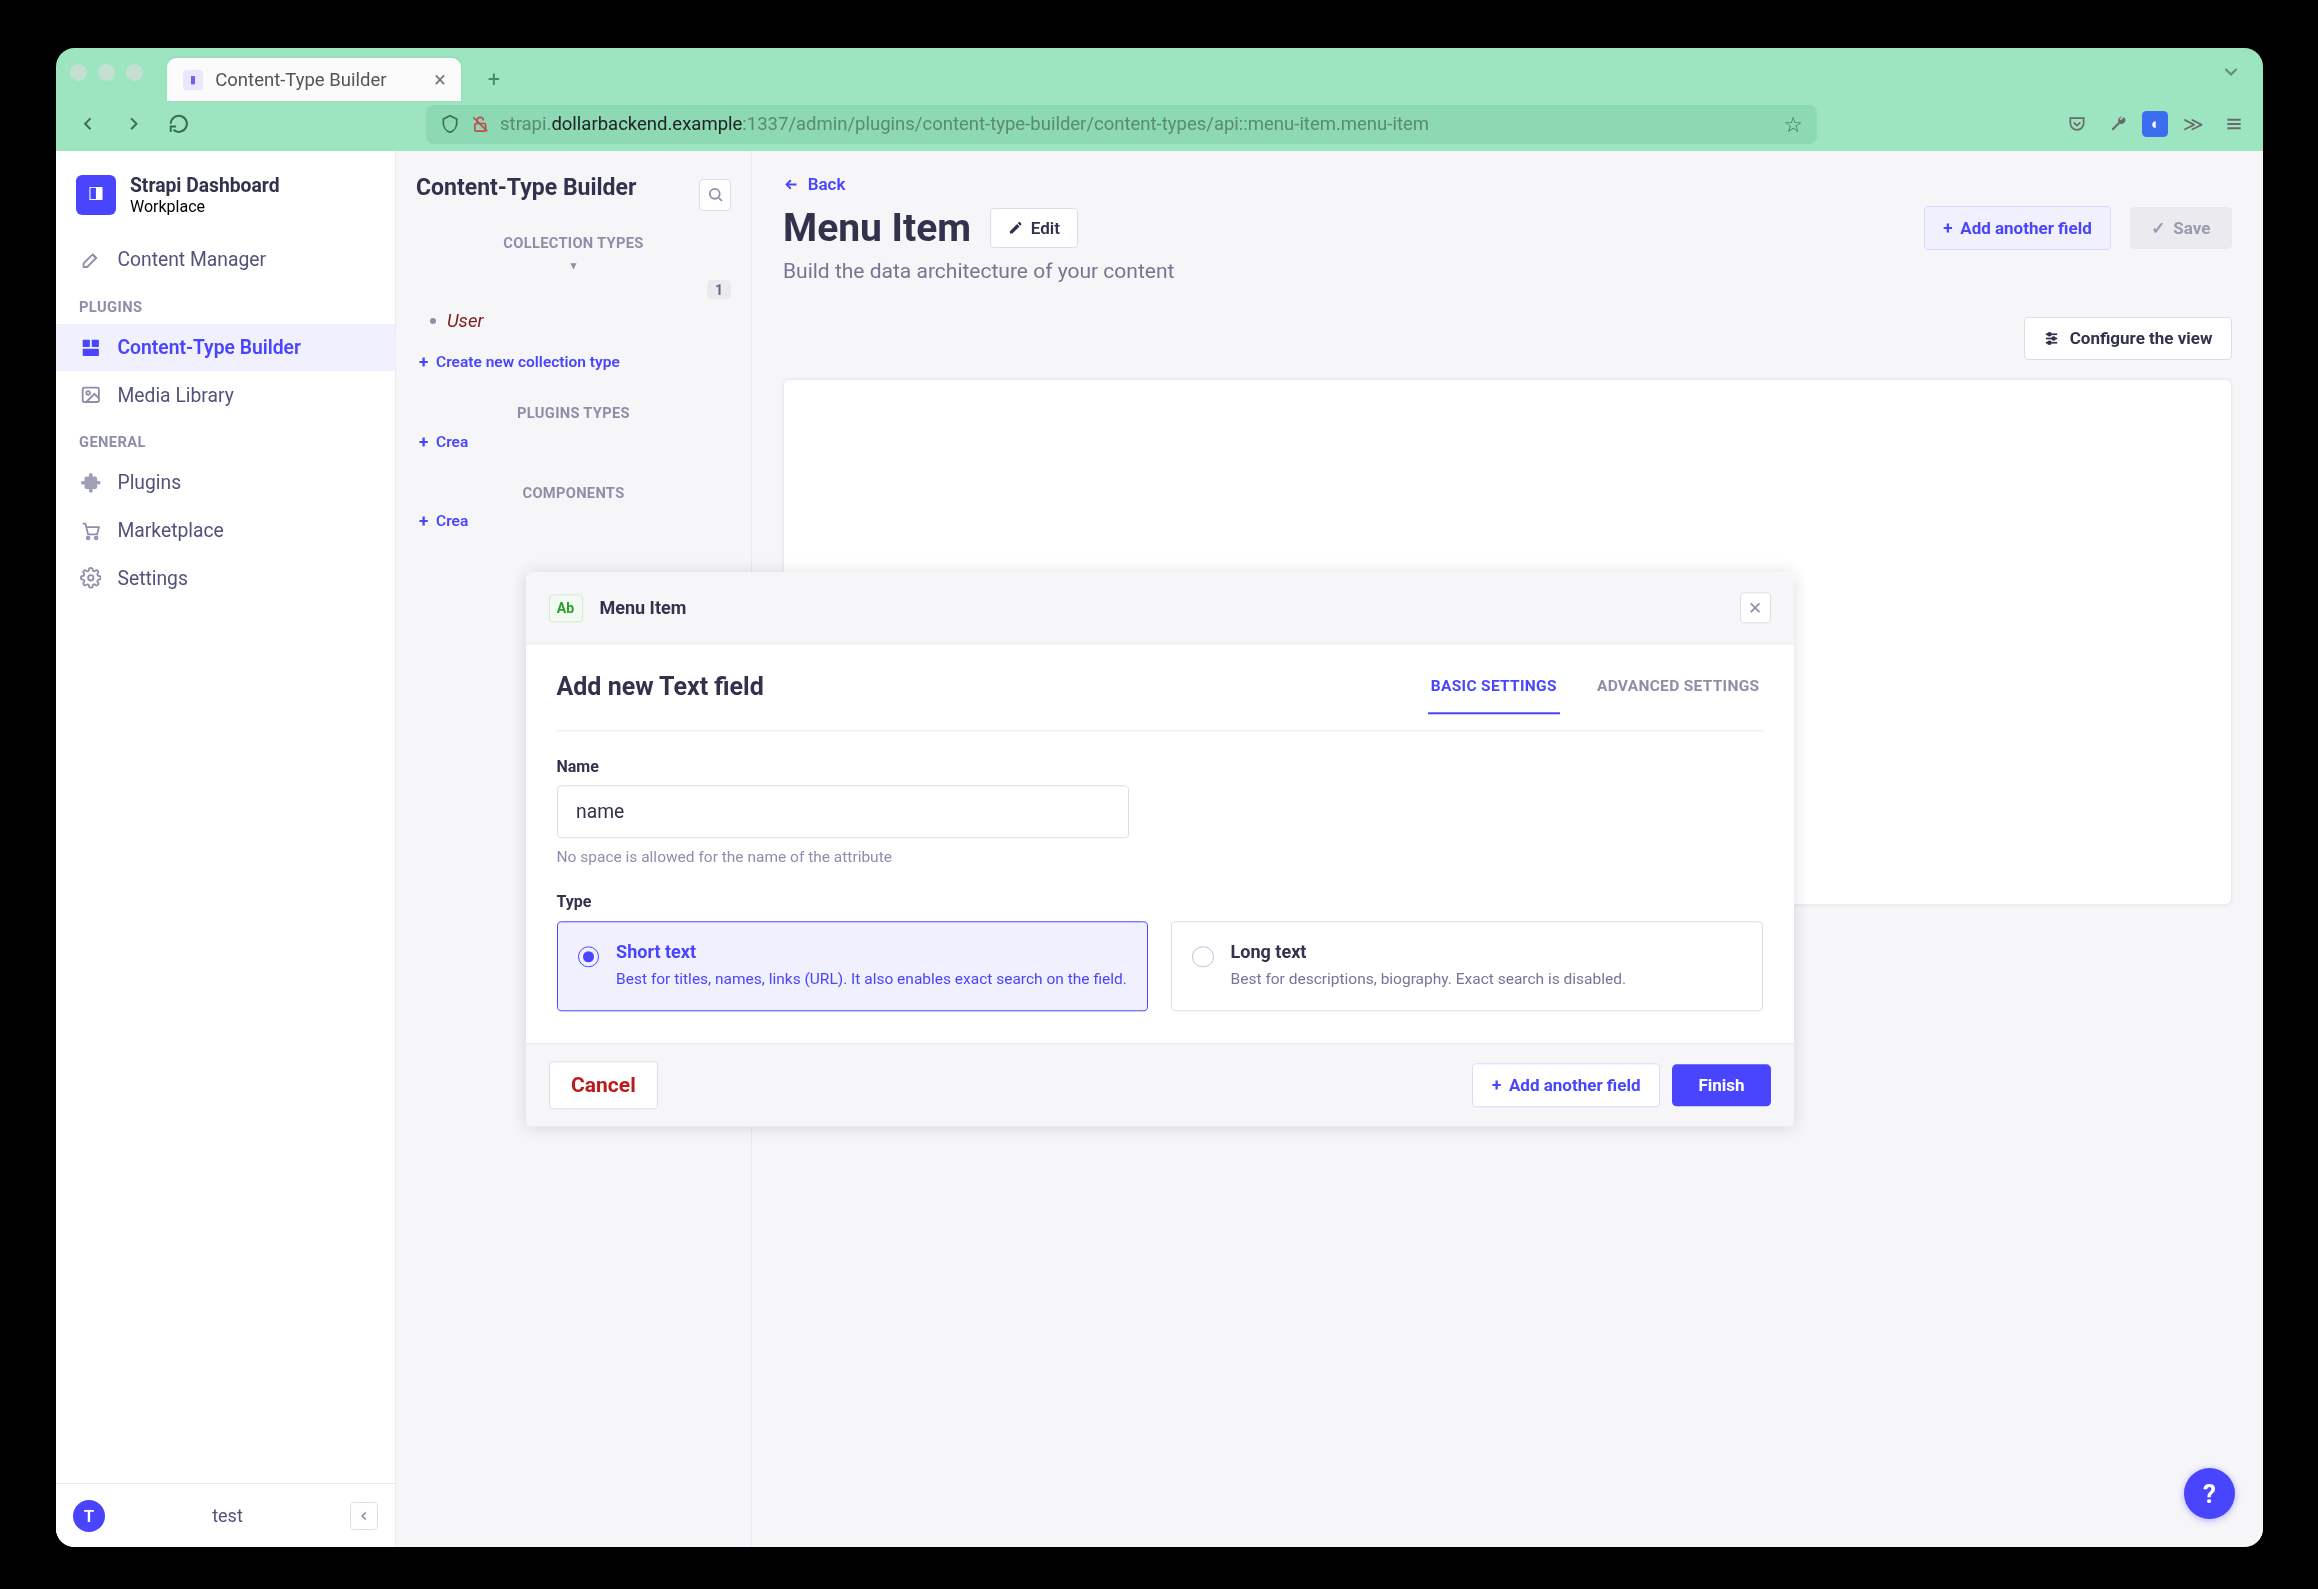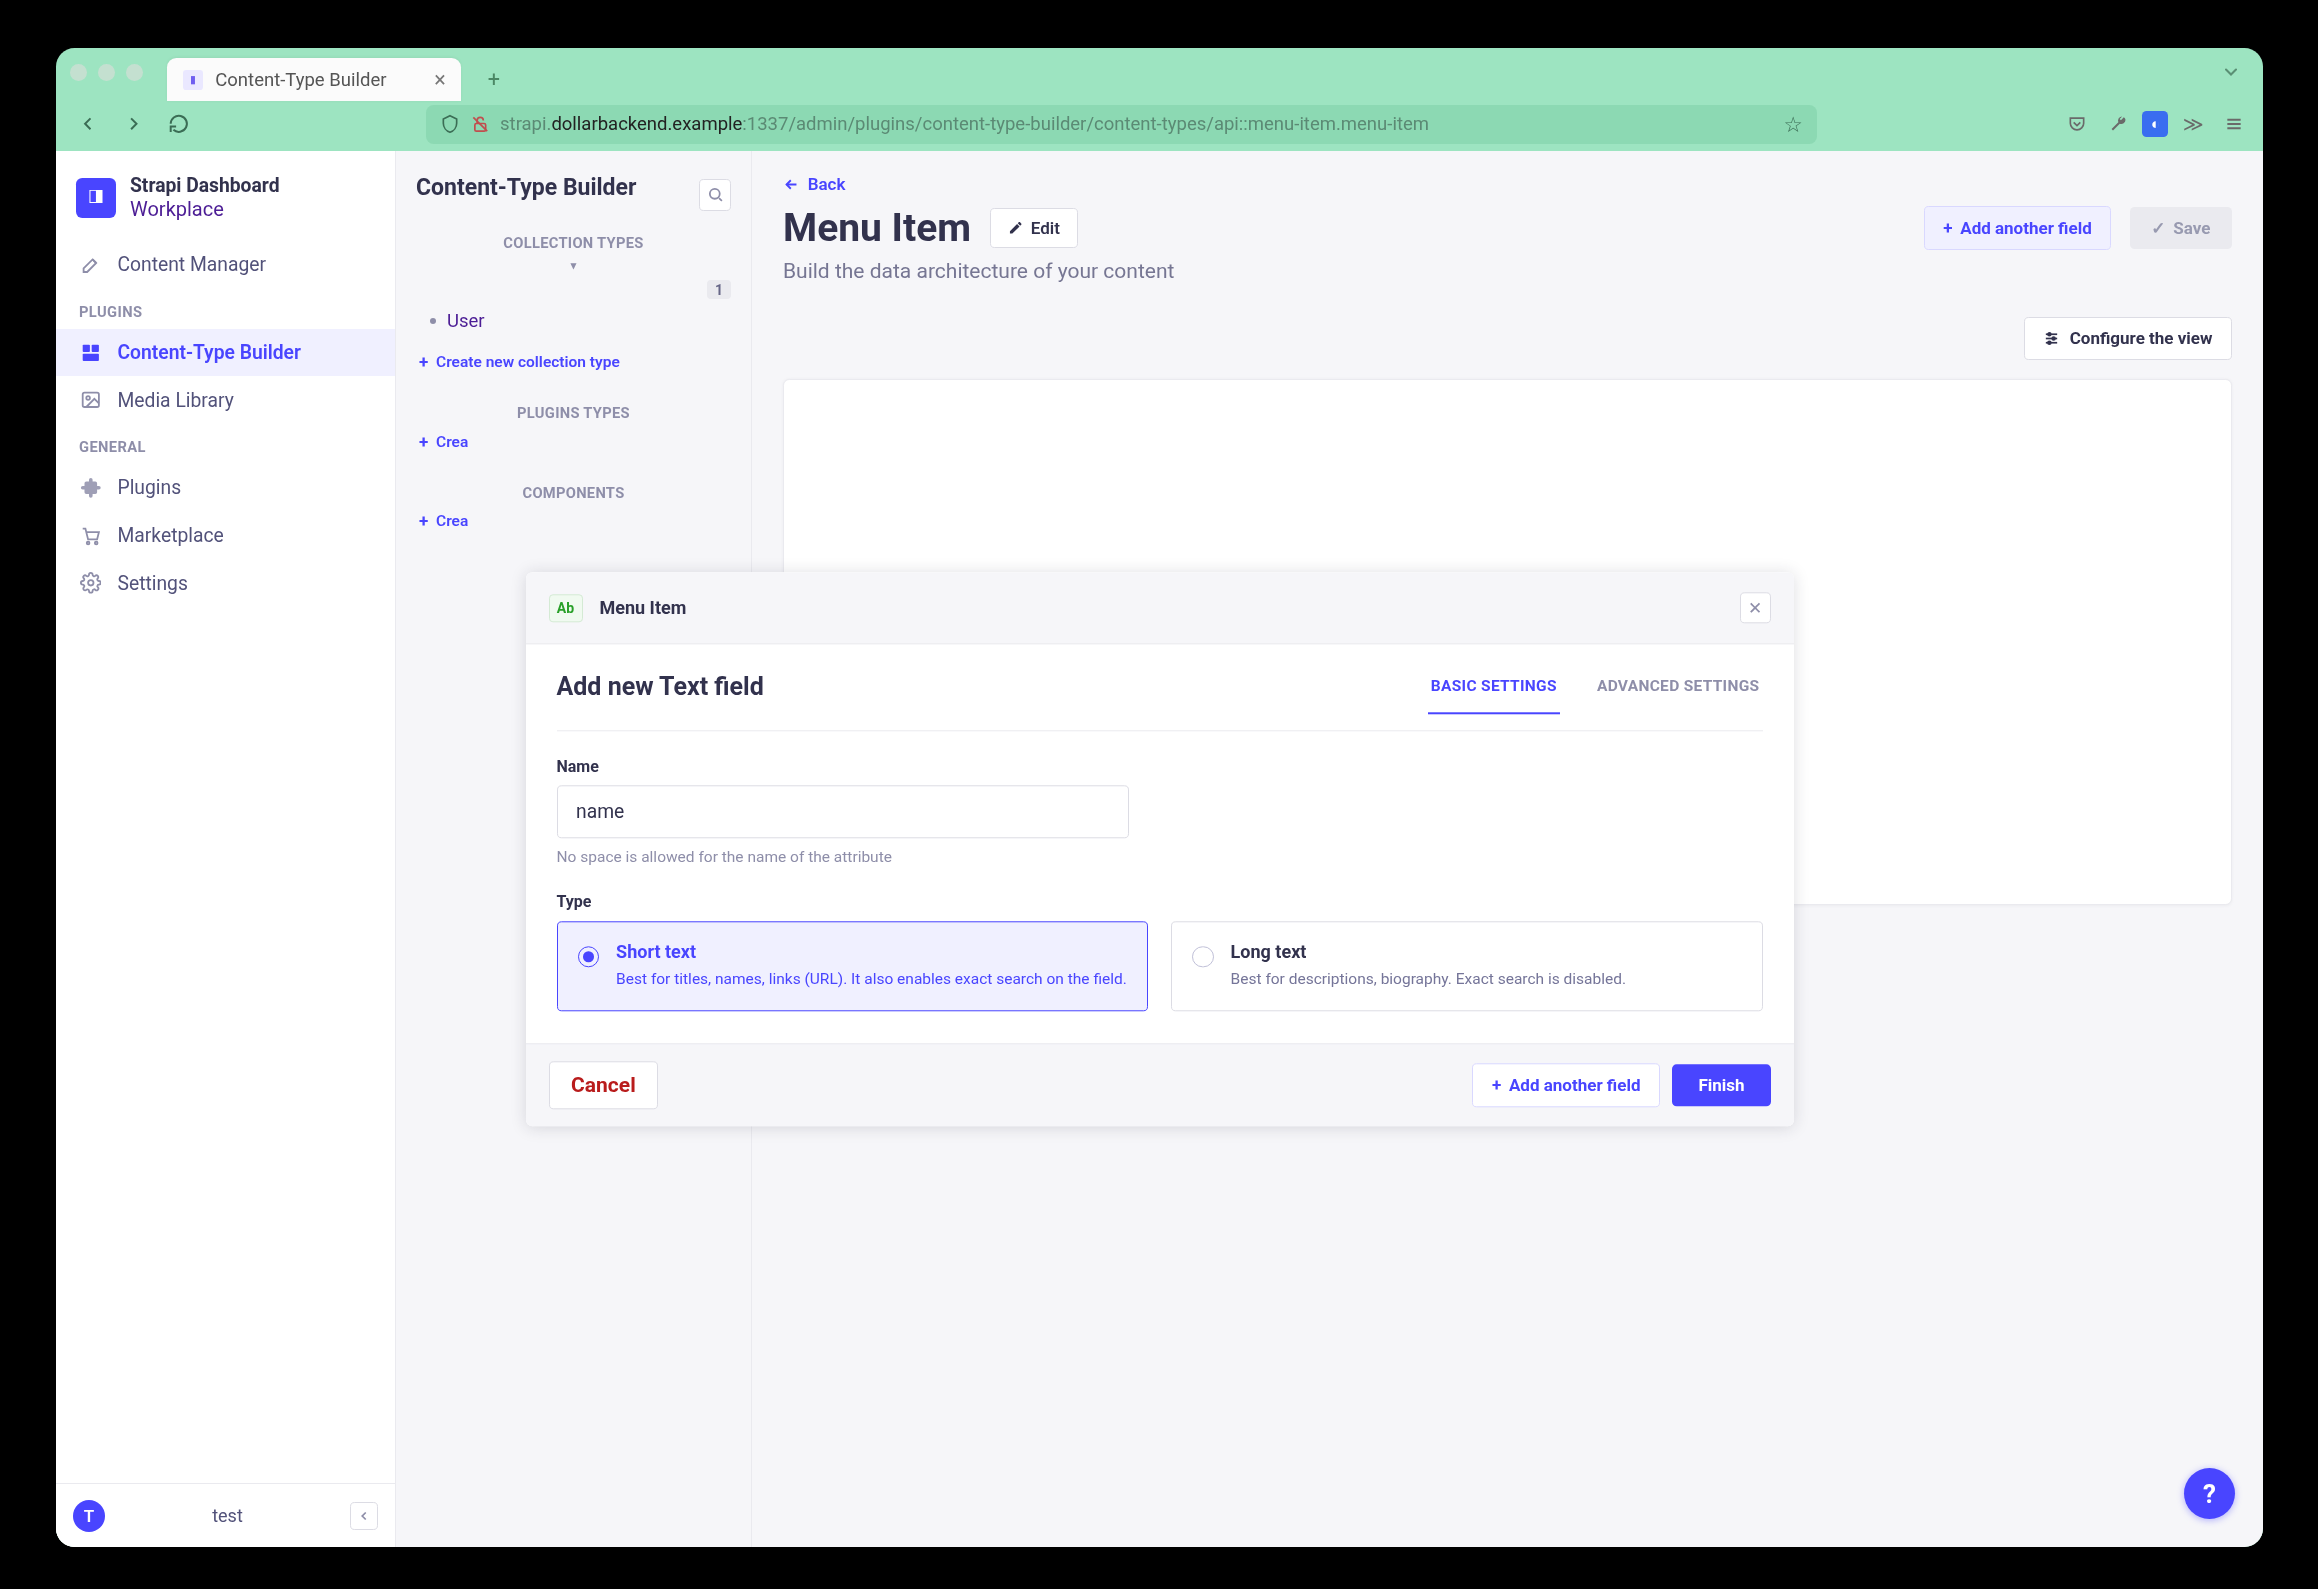--- a/index.html
+++ b/index.html
@@ -34,40 +34,40 @@
 .ticon.blue { background:#3a6df0; color:#fff; border-radius: 4.6px; font-size:15.5px; width:26px;height:26px;}
 
 
 .app { flex: 1; display: flex; background: #f6f6f9; overflow: hidden; position: relative; }
 
 .nav-left { width: 340px; background: #fff; border-right: 0.8px solid #eaeaef; display:flex; flex-direction:column; }
 .brand { display: flex; gap: 14px; padding: 23px 20px 20px; align-items: center;}
 .brand-icon { width: 40px; height: 40px; background: #4945ff; border-radius: 6.2px; display:flex; align-items:center; justify-content:center; color:#fff; font-size:17px;}
 .brand-icon::before { content:"◧"; transform: rotate(180deg);}
 .brand-text h1 { font-size: 19.3px; font-weight: 700; color: #32324d; }
-.brand-text p { font-size: 20px; color: #4c1d95; }
+.brand-text p { font-size: 16px; color: #000000; }
 .nav-section-title { font-size: 14.7px; font-weight: 700; color: #8e8ea9; padding: 14px 23px 7.7px; letter-spacing: 0.4px;}
 .nav-item { display: flex; align-items: center; gap: 15.5px; padding: 12.4px 23px; font-size: 19.3px; color: #52527a; cursor: pointer;}
 .nav-item .nicon { width: 23px; height: 23px; color: #8e8ea9; display:flex;align-items:center;justify-content:center;}
 .nav-item.active { background: #f0f0ff; color: #4945ff; font-weight: 600; }
 .nav-item.active .nicon { color: #4945ff; }
 .nav-footer { margin-top: auto; padding: 15.5px 17px; border-top: 0.8px solid #eaeaef; display: flex; align-items: center; gap: 17px;}
 .avatar-circle { width: 32px; height: 32px; background: #4945ff; border-radius: 50%; color:#fff; display:flex;align-items:center;justify-content:center; font-size:17px; font-weight:600;}
 .nav-footer-name { flex:1; font-size: 18px; color:#52527a; text-align:center;}
 .nav-collapse { width: 28px;height:28px; border:0.8px solid #dcdce4; border-radius:4.6px; display:flex;align-items:center;justify-content:center; color:#8e8ea9;}
 
 .nav-second { width: 356px; background: #f6f6f9; border-right: 0.8px solid #eaeaef; padding: 23px 20px; }
 .nav-second-head { display:flex; align-items:flex-start; gap:9.3px;}
 .nav-second-head h2 { font-size: 23px; font-weight: 700; color: #32324d; line-height: 1.2; flex:1;}
 .search-btn { width: 32px; height: 32px; border: 0.8px solid #dcdce4; border-radius: 4.6px; background: #fff; display:flex;align-items:center;justify-content:center; color:#8e8ea9; margin-top:4.6px;}
 .cat { margin-top: 23px; }
 .cat-head { display: flex; align-items: center; gap: 7.7px; font-size: 14.7px; font-weight: 700; color: #8e8ea9; letter-spacing: 0.3px; flex-direction: column;}
 .cat-head .chev { font-size: 10.8px;}
 .cat-badge { background:#eaeaef; color:#666687; font-size: 14px; padding: 1.5px 7.7px; border-radius: 3.9px; margin-left:auto;}
-.cat-item { padding: 10.8px 4.6px 10.8px 14px; font-size: 18.5px; color: #4c1d95; display:flex; align-items:center; gap: 10.8px;}
+.cat-item { padding: 10.8px 4.6px 10.8px 14px; font-size: 18.5px; color: #7f1d1d; display:flex; align-items:center; gap: 10.8px; font-style: italic;}
 .cat-item .bullet { width:6.2px;height:6.2px;border-radius:50%; background:#8e8ea9; }
 .cat-create { display:flex; align-items:center; gap: 7.7px; font-size: 15.5px; color:#4945ff; font-weight:600; padding: 9.3px 3.1px; cursor:pointer; }
 .cat-create .plus { font-size: 17px; font-weight:700;}
 
 .main { flex: 1; padding: 23px 31px; overflow: auto; }
 .back-link { color: #4945ff; font-size: 17px; font-weight: 600; display:flex; align-items:center; gap: 7.7px;}
 .head-row { display: flex; align-items: center; gap: 18.5px; margin-top: 10.8px; }
 .head-row h1 { font-size: 39px; font-weight: 700; color: #32324d;}
 .edit-btn { border: 0.8px solid #dcdce4; background:#fff; border-radius: 4.6px; padding: 9.3px 17px; font-size: 17px; color:#32324d; display:flex; align-items:center; gap:7.7px; font-weight:600;}
 .head-row .spacer { flex: 1;}

